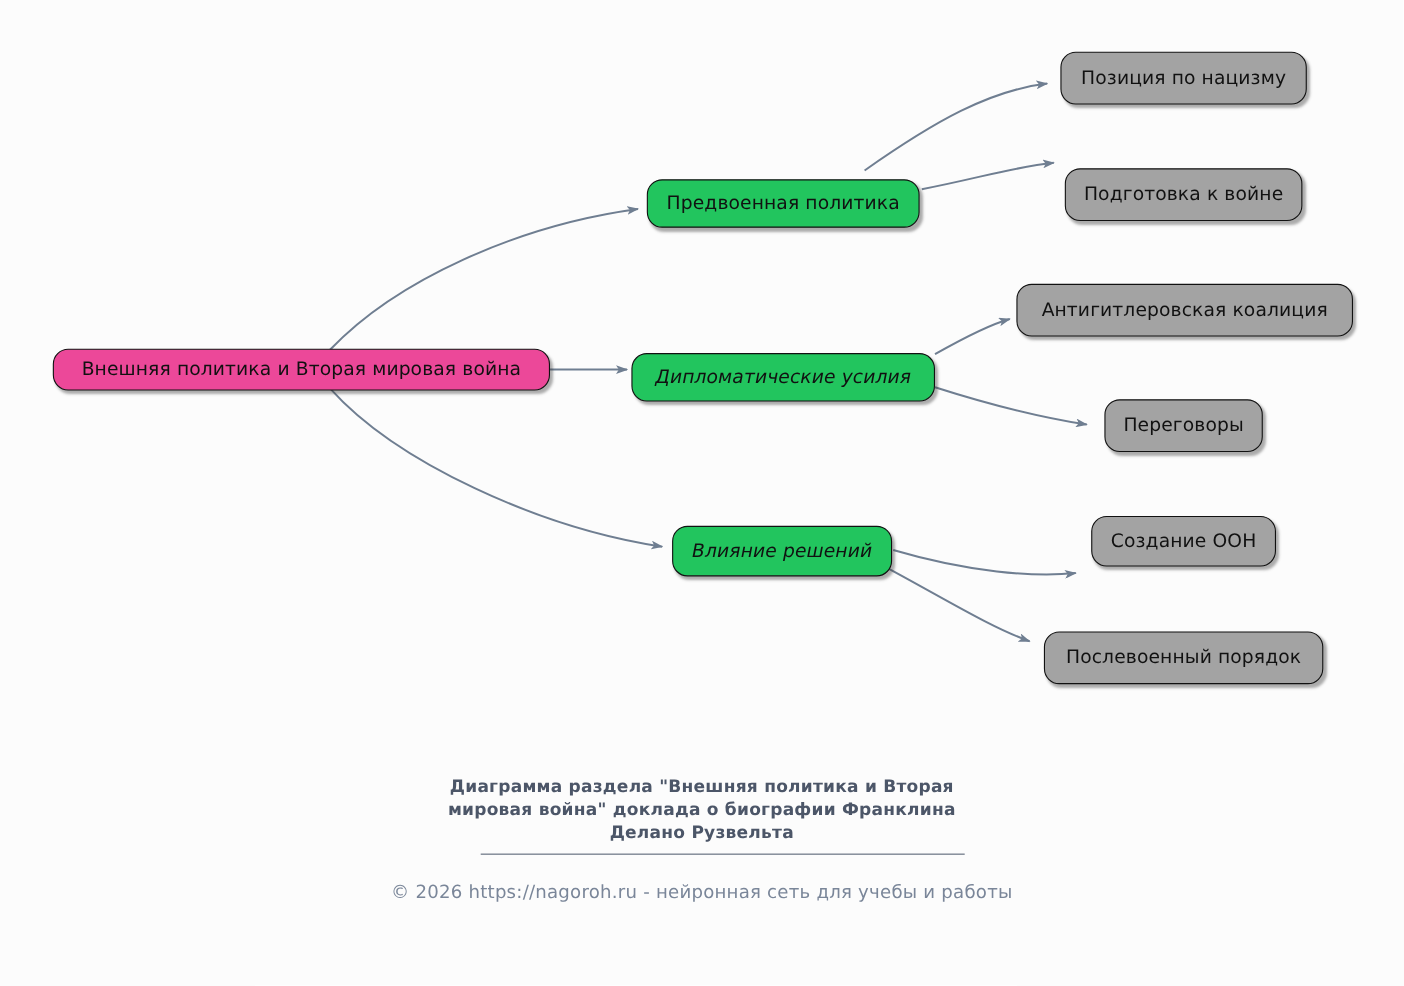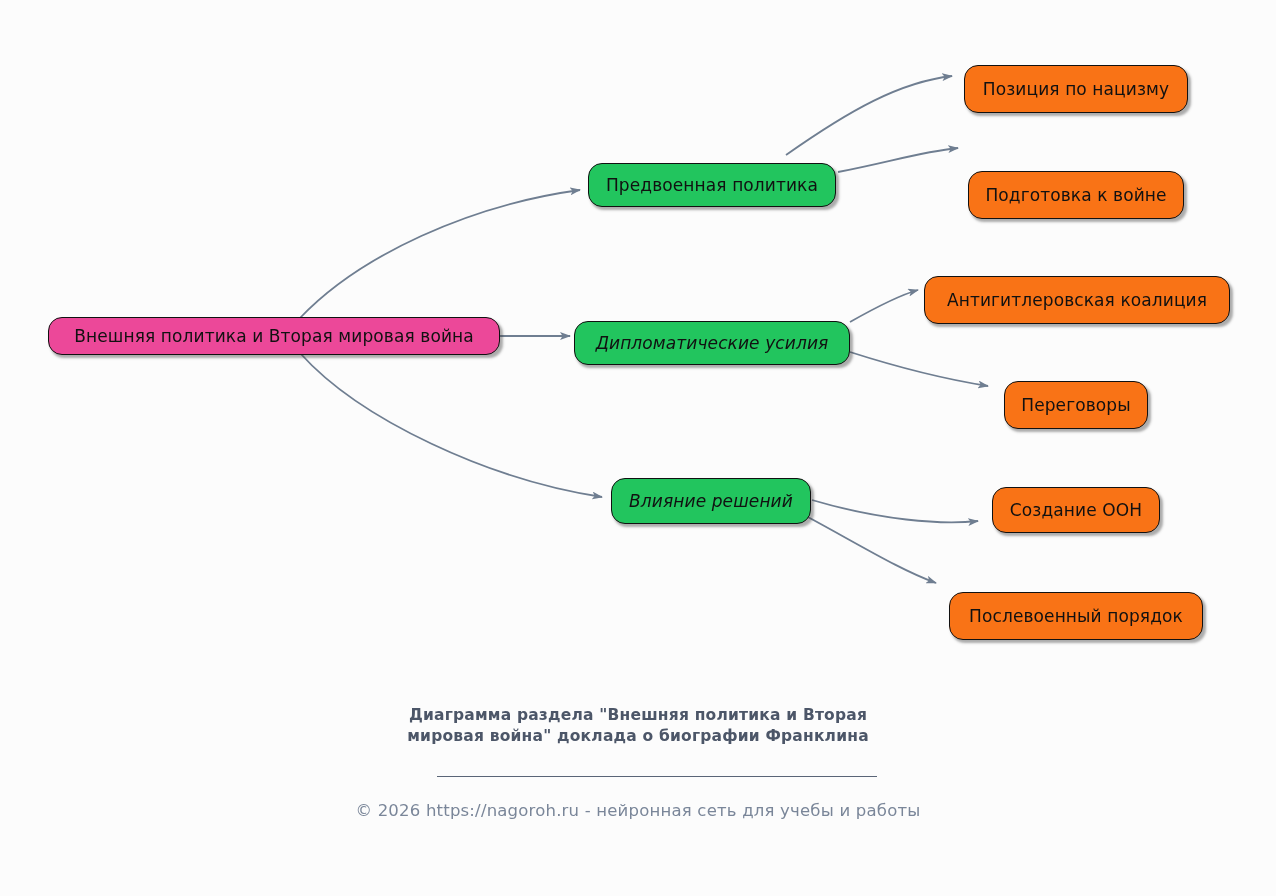--- a/index.html
+++ b/index.html
@@ -44,22 +44,21 @@
   }
   .node-root {
     background: #ec4899;
     justify-content: center;
   }
   .node-branch {
     background: #22c55e;
     margin-top: 8px;
   }
   .node-leaf {
-    background: #f97316;
-    margin-top: 18px;
+    background: #a3a3a3;
   }
   .node-label {
     display: block;
     padding: 0 4px;
   }
 
   #caption {
     position: absolute;
     left: 0;
     top: 705px;
@@ -159,19 +158,20 @@
     <span class="node-label">Создание ООН</span>
   </div>
 
   <div class="node node-leaf" style="left:949px; top:574px; width:254px; height:48px;">
     <span class="node-label">Послевоенный порядок</span>
   </div>
 
   <div id="caption">
     <span class="cap-line">Диаграмма раздела "Внешняя политика и Вторая</span>
     <span class="cap-line">мировая война" доклада о биографии Франклина</span>
+    <span class="cap-line">Делано Рузвельта</span>
   </div>
 
   <div id="divider"></div>
 
   <div id="footer">© 2026 https://nagoroh.ru - нейронная сеть для учебы и работы</div>
 
 </div>
 
 </body></html>

